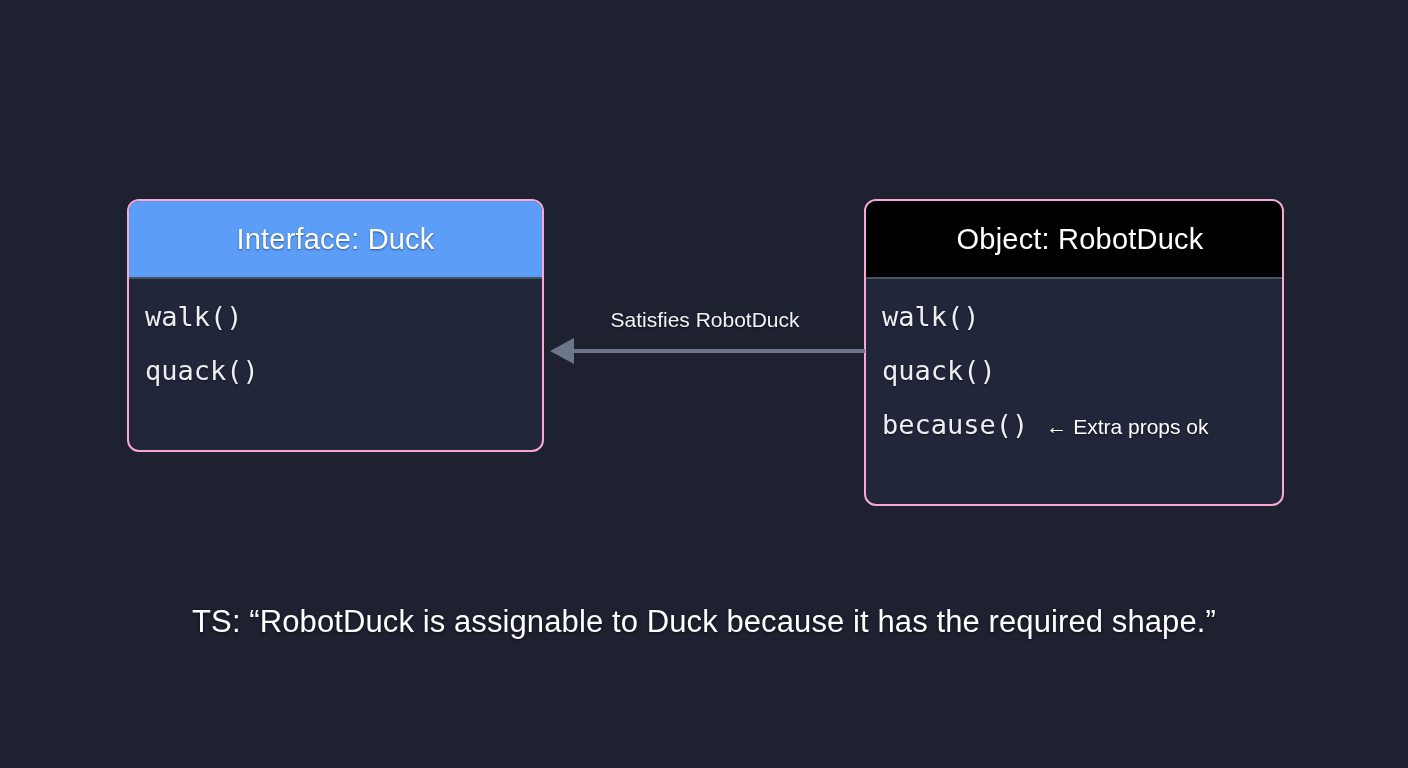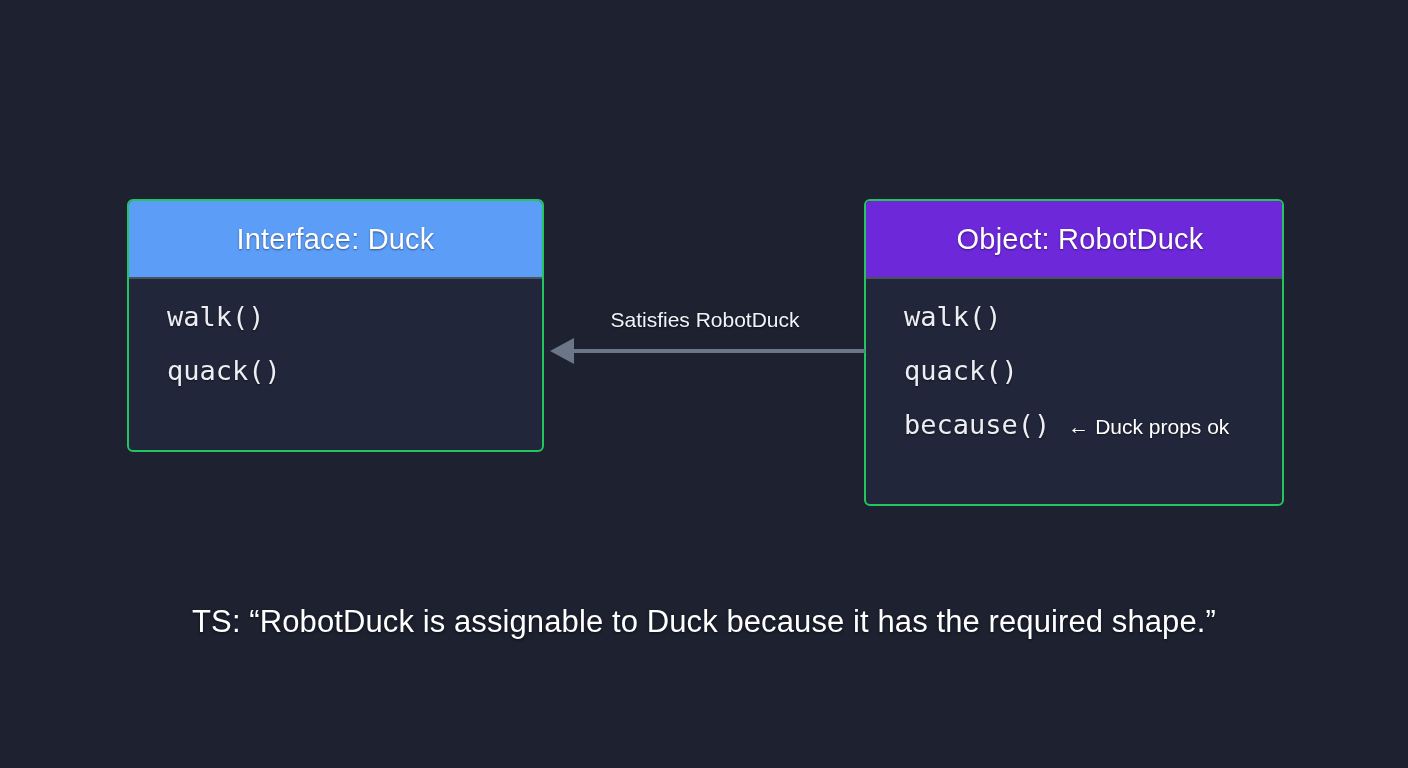--- a/index.html
+++ b/index.html
@@ -15,22 +15,22 @@
     background: #1d2130;
     overflow: hidden;
     font-family: "Liberation Sans", sans-serif;
     -webkit-font-smoothing: antialiased;
   }
 
   
   .uml-box {
     position: absolute;
     box-sizing: border-box;
-    border: 2px solid #22c55e;
-    border-radius: 6px;
+    border: 2px solid #f9a8d4;
+    border-radius: 12px;
     background: #22263a;
     overflow: hidden;
   }
   .uml-header {
     box-sizing: border-box;
     width: 100%;
     height: 78px;
     display: flex;
     align-items: center;
     justify-content: center;
@@ -40,21 +40,21 @@
     font-family: "Liberation Sans", sans-serif;
     font-size: 29px;
     font-weight: 400;
     color: #ffffff;
     letter-spacing: 0.2px;
     text-shadow: 0 1px 2px rgba(0,0,0,0.45);
     white-space: nowrap;
   }
   .uml-body {
     box-sizing: border-box;
-    padding: 22px 0 0 38px;
+    padding: 22px 0 0 16px;
     background: #22263a;
   }
   .member-row {
     display: flex;
     align-items: baseline;
     height: 54px;
   }
   .member-name {
     font-family: "DejaVu Sans Mono", monospace;
     font-size: 27px;
@@ -80,21 +80,21 @@
     height: 253px;
   }
   #box-interface .uml-header { background: #5c9df8; }
 
   #box-object {
     left: 864px;
     top: 199px;
     width: 420px;
     height: 307px;
   }
-  #box-object .uml-header { background: #6d28d9; padding-left: 12px; }
+  #box-object .uml-header { background: #000000; padding-left: 12px; }
 
   
   #connector {
     position: absolute;
     left: 540px;
     top: 330px;
     width: 340px;
     height: 45px;
     pointer-events: none;
   }
@@ -151,21 +151,21 @@
     </div>
     <div class="uml-body">
       <div class="member-row">
         <span class="member-name">walk()</span>
       </div>
       <div class="member-row">
         <span class="member-name">quack()</span>
       </div>
       <div class="member-row">
         <span class="member-name">because()</span>
-        <span class="member-note">← Duck props ok</span>
+        <span class="member-note">← Extra props ok</span>
       </div>
     </div>
   </div>
 
   <div id="connector-label">Satisfies RobotDuck</div>
 
   <svg id="connector" viewBox="0 0 340 45">
     <line x1="325" y1="21" x2="26" y2="21" stroke="#6b7789" stroke-width="4"></line>
     <polygon points="10,21 34,8 34,34" fill="#6b7789"></polygon>
   </svg>

